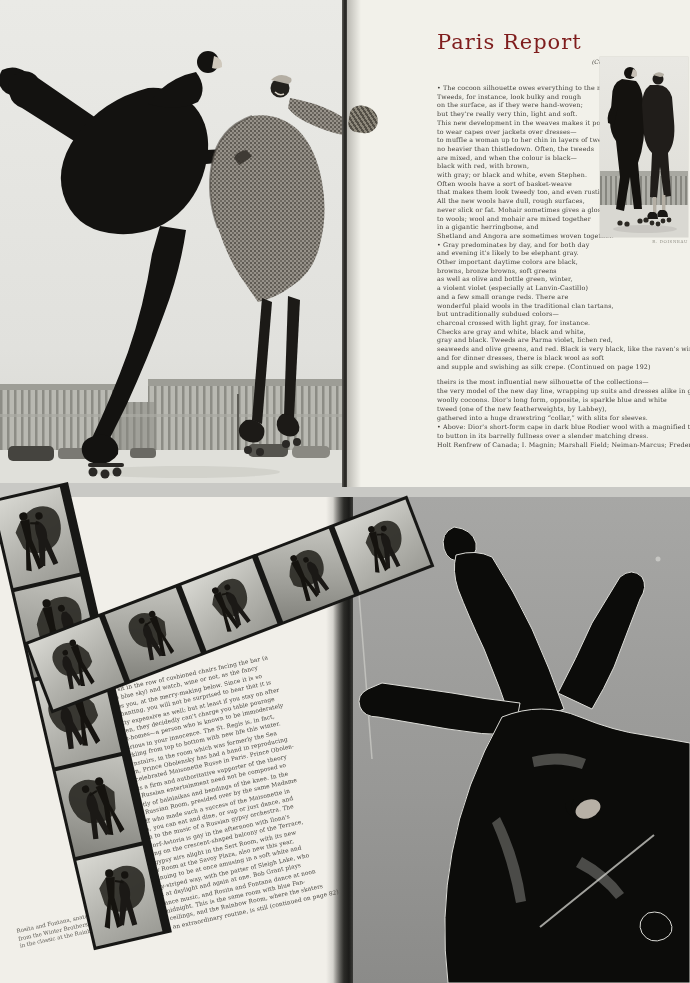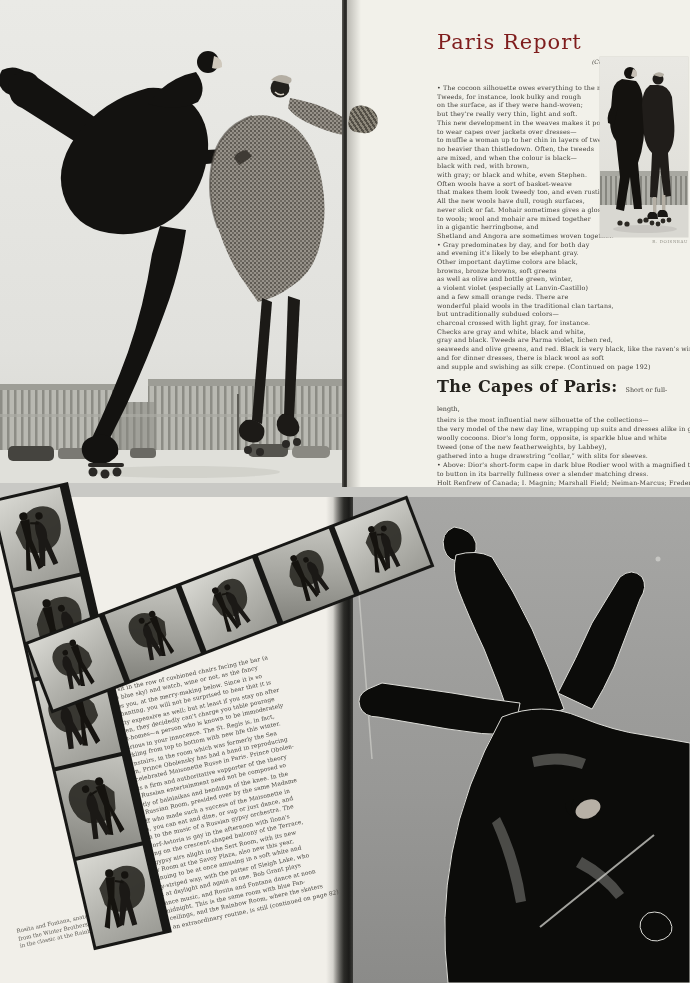--- a/index.html
+++ b/index.html
@@ -205,24 +205,20 @@
       <div class="tline">but untraditionally subdued colors—</div>
       <div class="tline">charcoal crossed with light gray, for instance.</div>
       <div class="tline">Checks are gray and white, black and white,</div>
       <div class="tline">gray and black. Tweeds are Parma violet, lichen red,</div>
       <div class="tline">seaweeds and olive greens, and red. Black is very black, like the raven's wing,</div>
       <div class="tline">and for dinner dresses, there is black wool as soft</div>
       <div class="tline">and supple and swishing as silk crepe. (Continued on page 192)</div>
     </div>
 
   <div class="abs capes">
-    <div>
-      <span class="capes-head">The Capes of Paris:</span>
-      <span class="capes-lead">Short or full-length,</span>
-    </div>
     <div class="capes-lines">
         <div class="tline">theirs is the most influential new silhouette of the collections—</div>
         <div class="tline">the very model of the new day line, wrapping up suits and dresses alike in giant</div>
         <div class="tline">woolly cocoons. Dior's long form, opposite, is sparkle blue and white</div>
         <div class="tline">tweed (one of the new featherweights, by Labbey),</div>
         <div class="tline">gathered into a huge drawstring “collar,” with slits for sleeves.</div>
         <div class="tline">•  Above: Dior's short-form cape in dark blue Rodier wool with a magnified tab</div>
         <div class="tline">to button in its barrelly fullness over a slender matching dress.</div>
         <div class="tline">Holt Renfrew of Canada; I. Magnin; Marshall Field; Neiman-Marcus; Frederick and Nelson.</div>
       </div>

